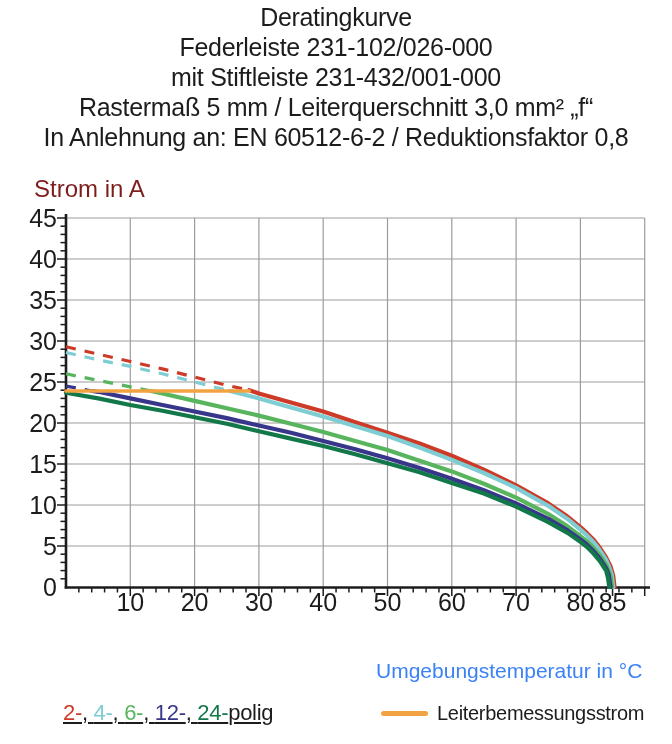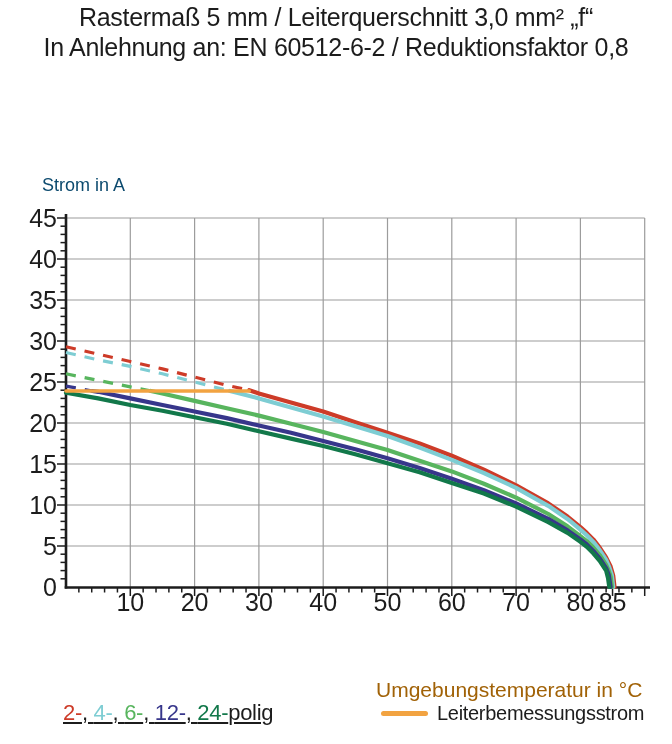--- a/index.html
+++ b/index.html
@@ -6,44 +6,47 @@
   .page{
     position:relative;width:672px;height:744px;background:#ffffff;overflow:hidden;
     font-family:"Liberation Sans",sans-serif;color:#1c1c1c;
   }
   .titles{
     position:absolute;left:0;top:2px;width:672px;text-align:center;
     font-size:25px;line-height:30px;letter-spacing:-0.3px;color:#1c1c1c;
   }
   .titles div{white-space:nowrap;}
   .y-axis-label{
-    position:absolute;left:34px;top:175px;font-size:18px;color:#0c4a6e;margin-left:8px;
+    position:absolute;left:34px;top:175px;font-size:24px;color:#7f1d1d;
   }
   .x-axis-label{
-    position:absolute;left:376px;top:678px;font-size:21px;color:#a16207;white-space:nowrap;
+    position:absolute;left:376px;top:659px;font-size:21px;color:#3b82f6;white-space:nowrap;
   }
   svg.chart{position:absolute;left:0;top:0;width:672px;height:744px;}
   svg .tick-label{font-family:"Liberation Sans",sans-serif;font-size:25px;fill:#1c1c1c;}
   .legend-poles{
     position:absolute;left:63px;top:700px;font-size:22px;letter-spacing:-0.3px;white-space:nowrap;text-decoration:underline;
   }
   .legend-ref{
     position:absolute;left:381px;top:699px;height:28px;display:flex;align-items:center;white-space:nowrap;
   }
   .legend-ref .swatch{
     display:inline-block;width:47px;height:5px;border-radius:2.5px;margin-right:9px;
   }
   .legend-ref .ref-label{font-size:20px;letter-spacing:-0.3px;color:#1c1c1c;}
 </style>
 </head>
 <body>
 
 <div class="page">
 
   <div class="titles">
+    <div>Deratingkurve</div>
+    <div>Federleiste 231-102/026-000</div>
+    <div>mit Stiftleiste 231-432/001-000</div>
     <div>Rastermaß 5 mm / Leiterquerschnitt 3,0 mm² „f“</div>
     <div>In Anlehnung an: EN 60512-6-2 / Reduktionsfaktor 0,8</div>
   </div>
 
   <div class="y-axis-label">Strom in A</div>
 
   <svg class="chart" id="chart-svg" viewBox="0 0 672 744" xmlns="http://www.w3.org/2000/svg">
       <line x1="130.3" y1="218.00000000000006" x2="130.3" y2="587" stroke="#9c9c9c" stroke-width="1.2"></line>
       <line x1="194.6" y1="218.00000000000006" x2="194.6" y2="587" stroke="#9c9c9c" stroke-width="1.2"></line>
       <line x1="258.9" y1="218.00000000000006" x2="258.9" y2="587" stroke="#9c9c9c" stroke-width="1.2"></line>

